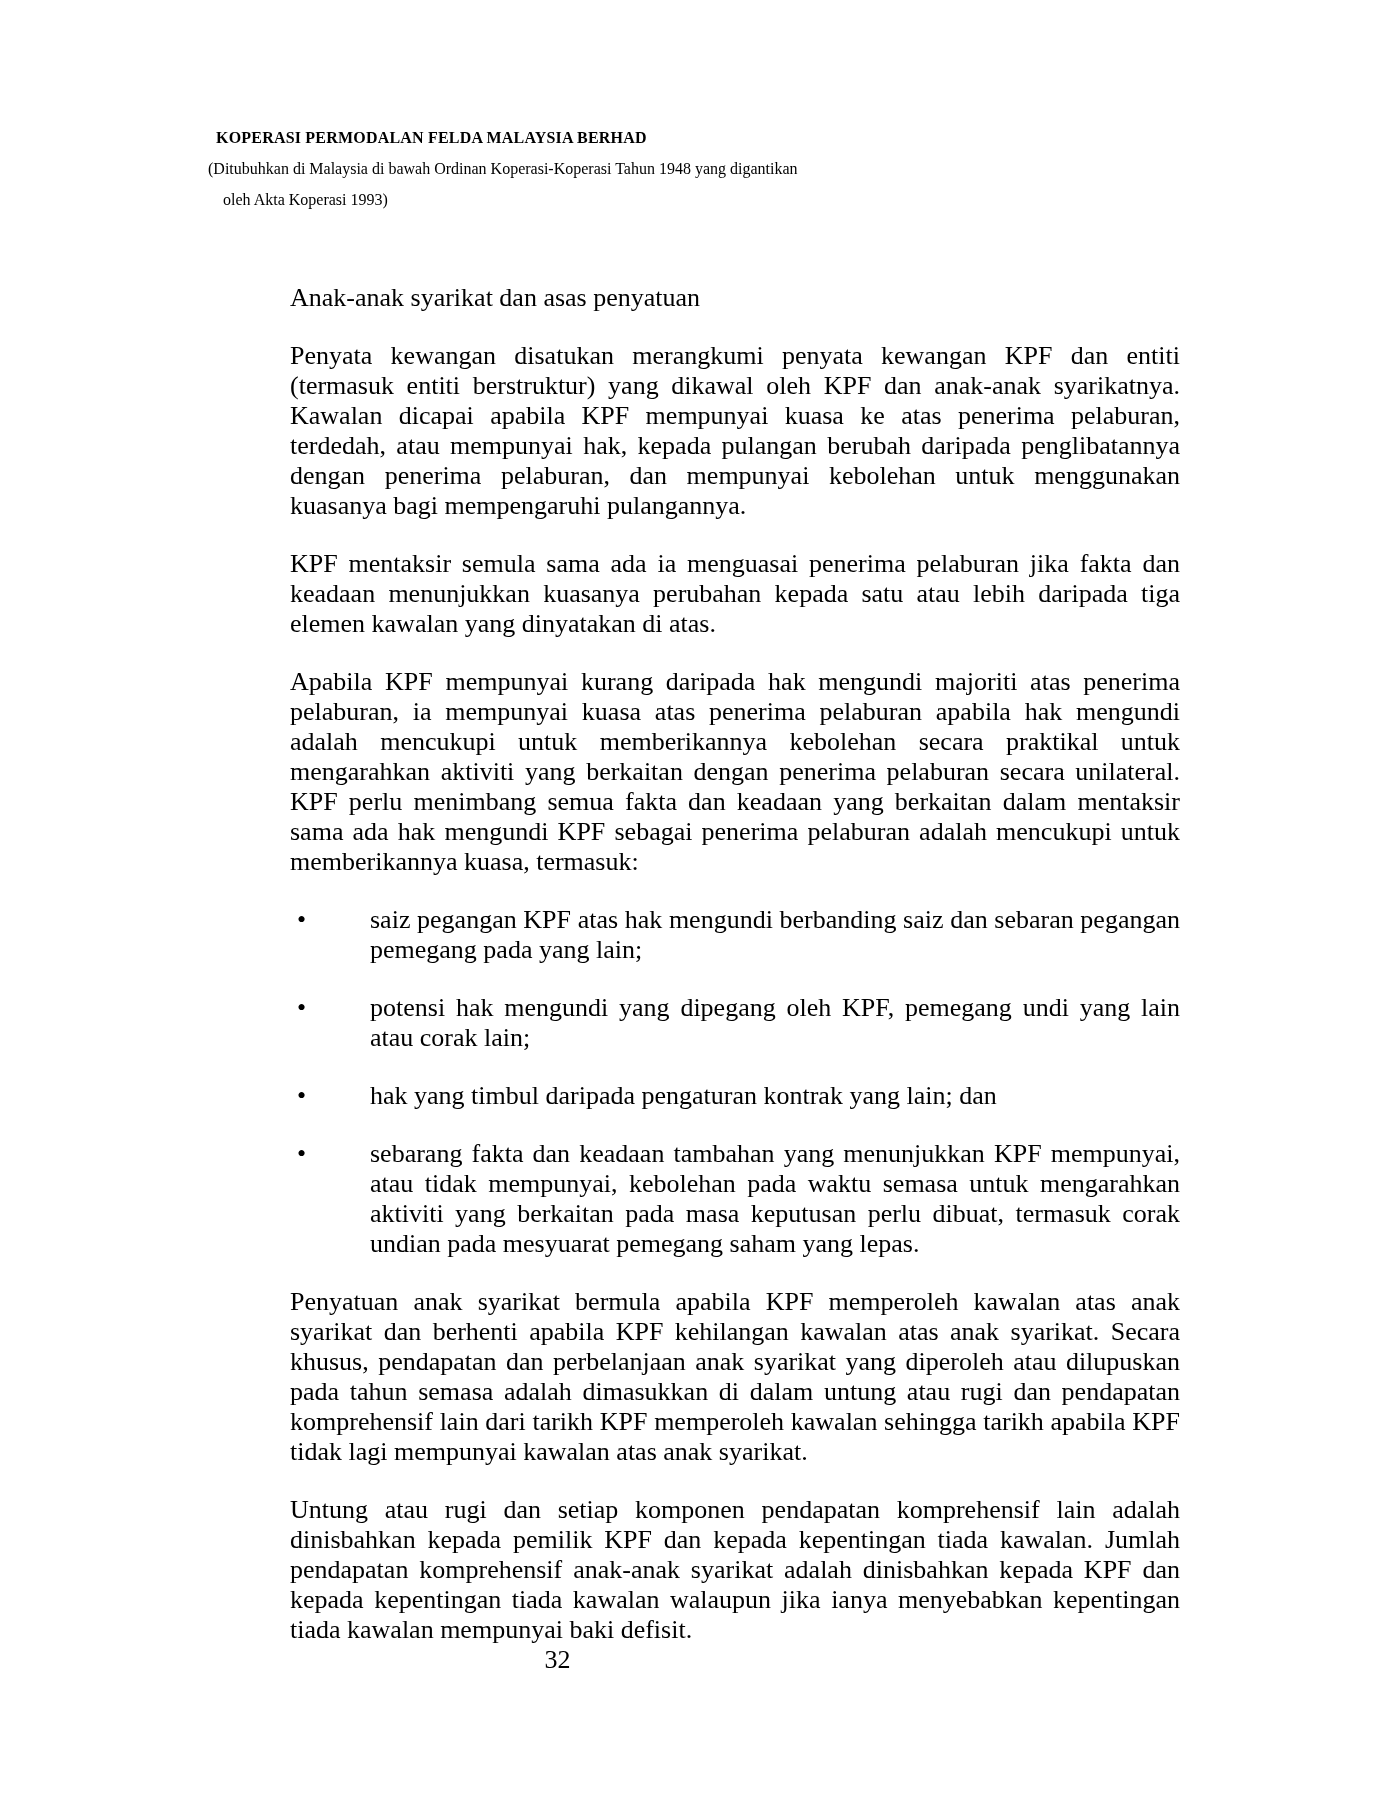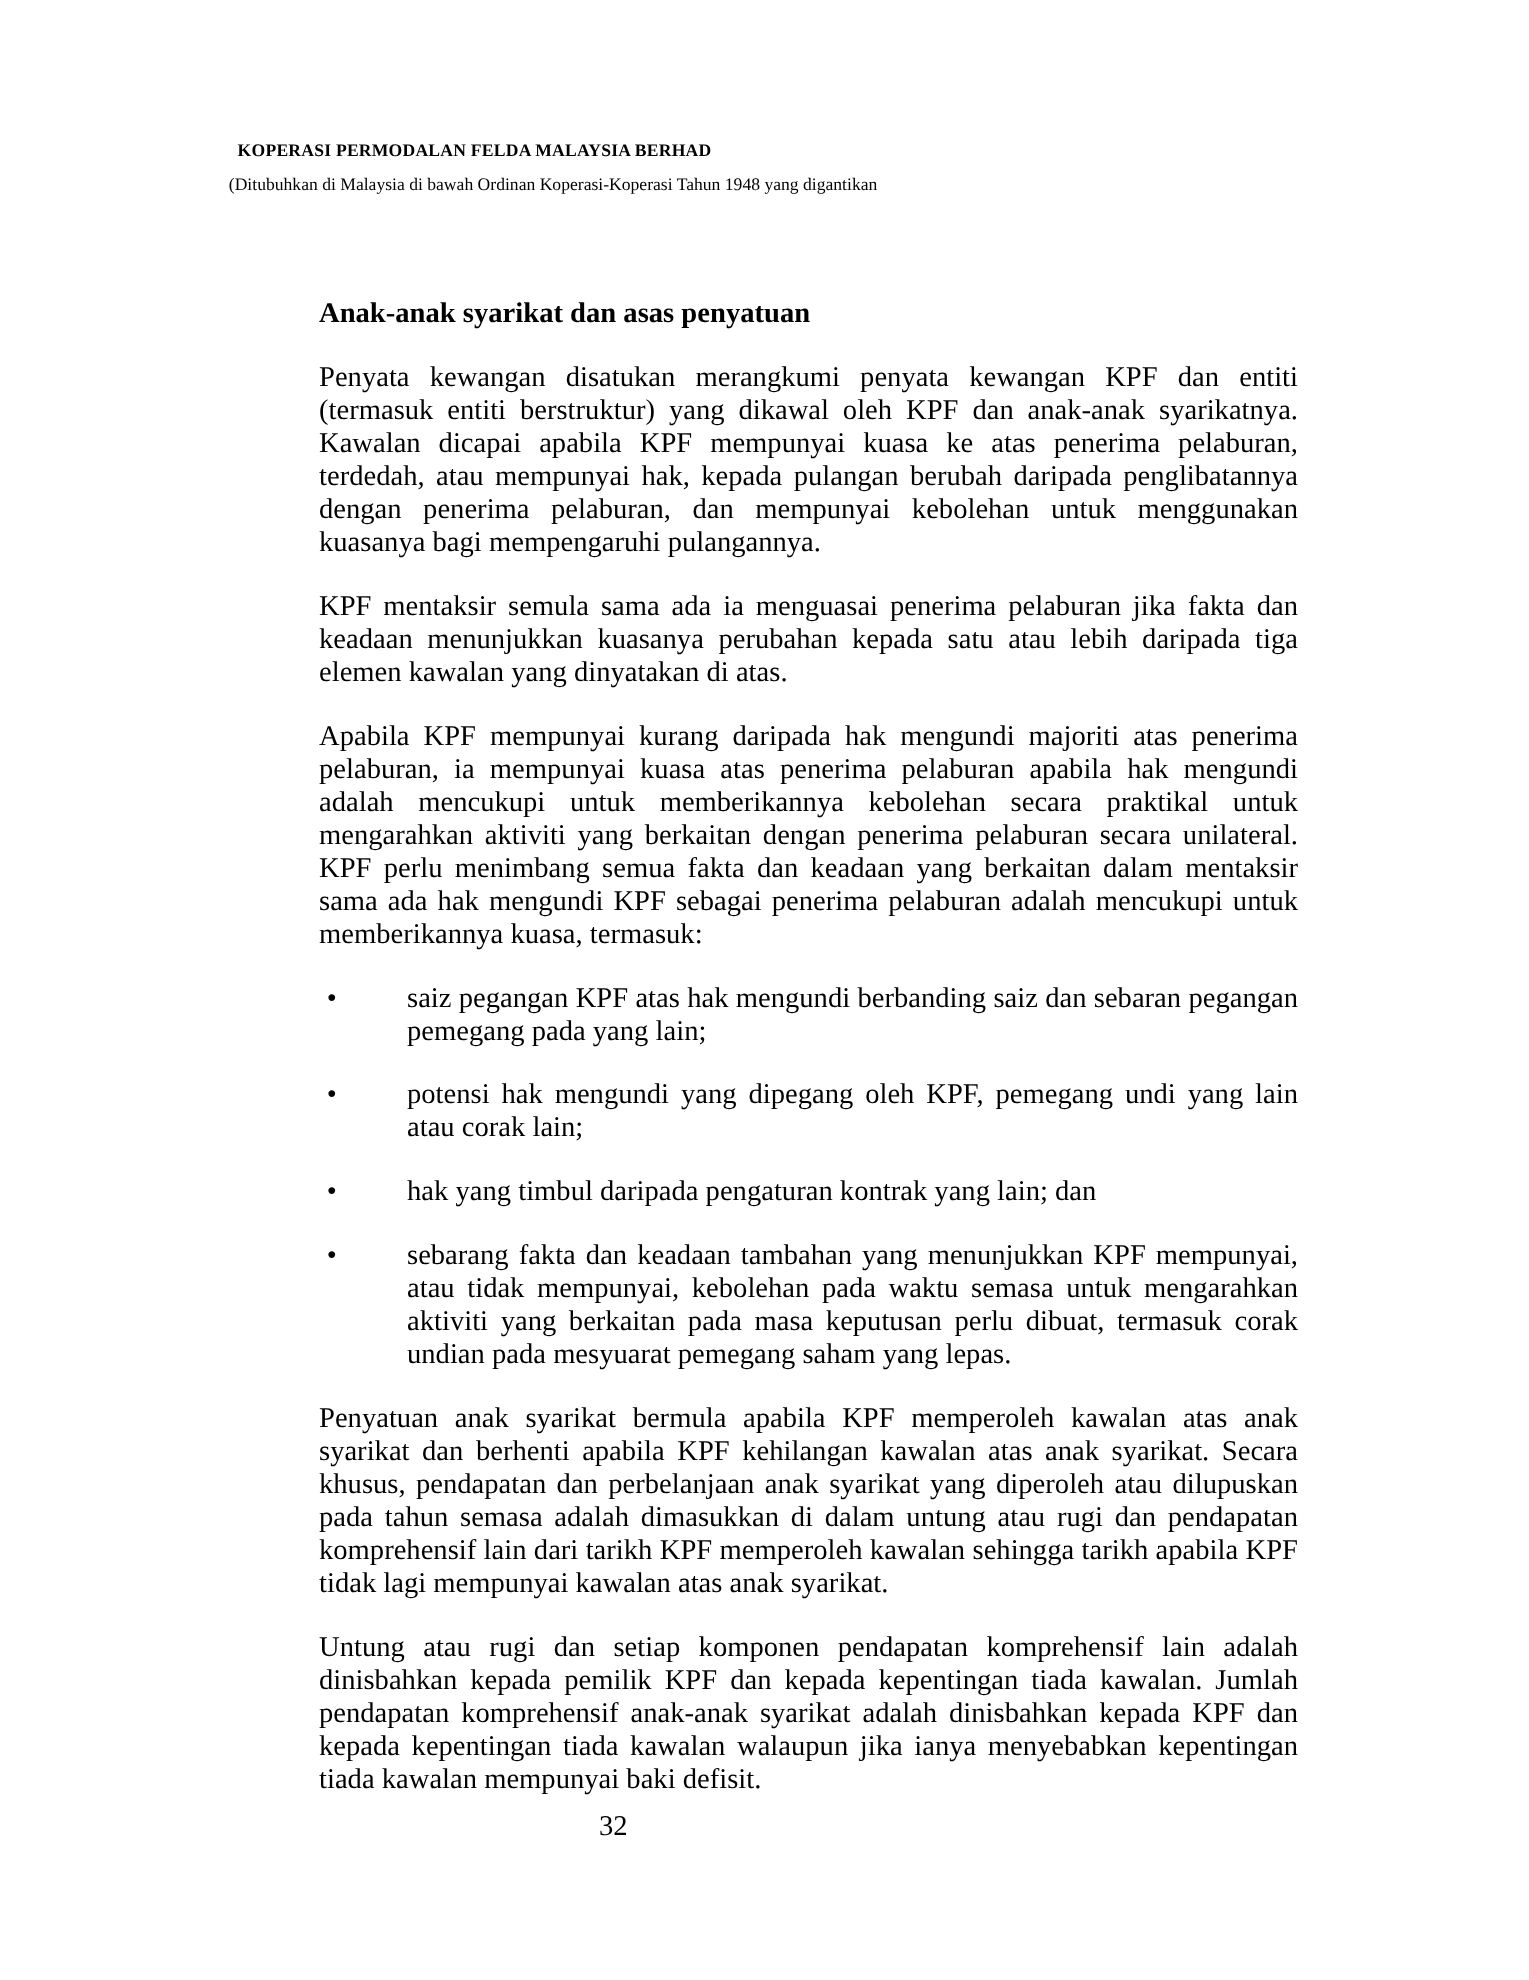--- a/index.html
+++ b/index.html
@@ -35,22 +35,22 @@
   .doc-body {
     position: absolute;
     top: 270px;
     left: 290px;
     width: 890px;
     font-size: 26px;
     line-height: 30px;
   }
   .section-heading {
     font-size: 26px;
-    font-weight: bold;
-    margin: 0 0 28px 0;
+    font-weight: normal;
+    margin: 13px 0 28px 0;
     text-align: left;
   }
   .doc-body p {
     margin: 0 0 28px 0;
     text-align: justify;
     text-justify: inter-word;
   }
   .bullet-list {
     list-style: none;
     margin: 0;
@@ -82,20 +82,21 @@
   }
 </style>
 </head>
 <body>
 
 <div class="page">
 
   <div class="doc-header">
     <div class="org-title">KOPERASI PERMODALAN FELDA MALAYSIA BERHAD</div>
     <div class="org-sub">(Ditubuhkan di Malaysia di bawah Ordinan Koperasi-Koperasi Tahun 1948 yang digantikan</div>
+    <div class="org-sub indented">oleh Akta Koperasi 1993)</div>
   </div>
 
   <div class="doc-body">
 
     <div class="section-heading">Anak-anak syarikat dan asas penyatuan</div>
 
     <p>Penyata kewangan disatukan merangkumi penyata kewangan KPF dan entiti (termasuk entiti berstruktur) yang dikawal oleh KPF dan anak-anak syarikatnya. Kawalan dicapai apabila KPF mempunyai kuasa ke atas penerima pelaburan, terdedah, atau mempunyai hak, kepada pulangan berubah daripada penglibatannya dengan penerima pelaburan, dan mempunyai kebolehan untuk menggunakan kuasanya bagi mempengaruhi pulangannya.</p>
 
     <p>KPF mentaksir semula sama ada ia menguasai penerima pelaburan jika fakta dan keadaan menunjukkan kuasanya perubahan kepada satu atau lebih daripada tiga elemen kawalan yang dinyatakan di atas.</p>
 

